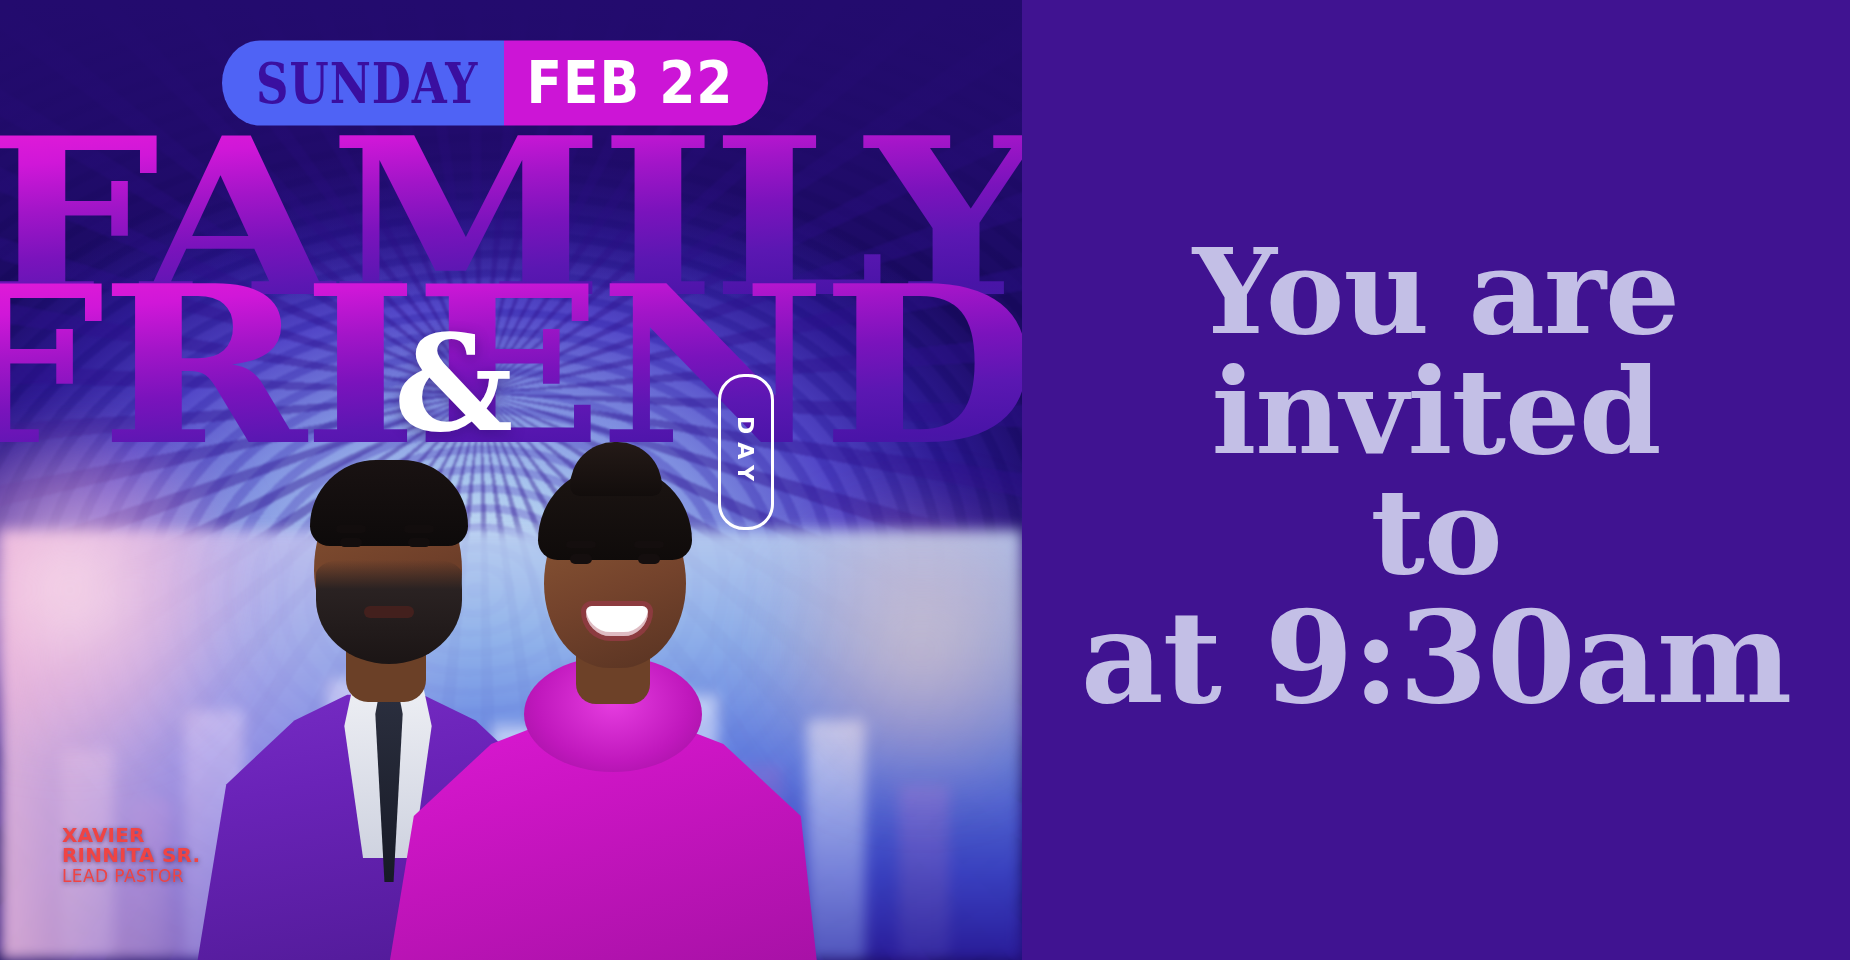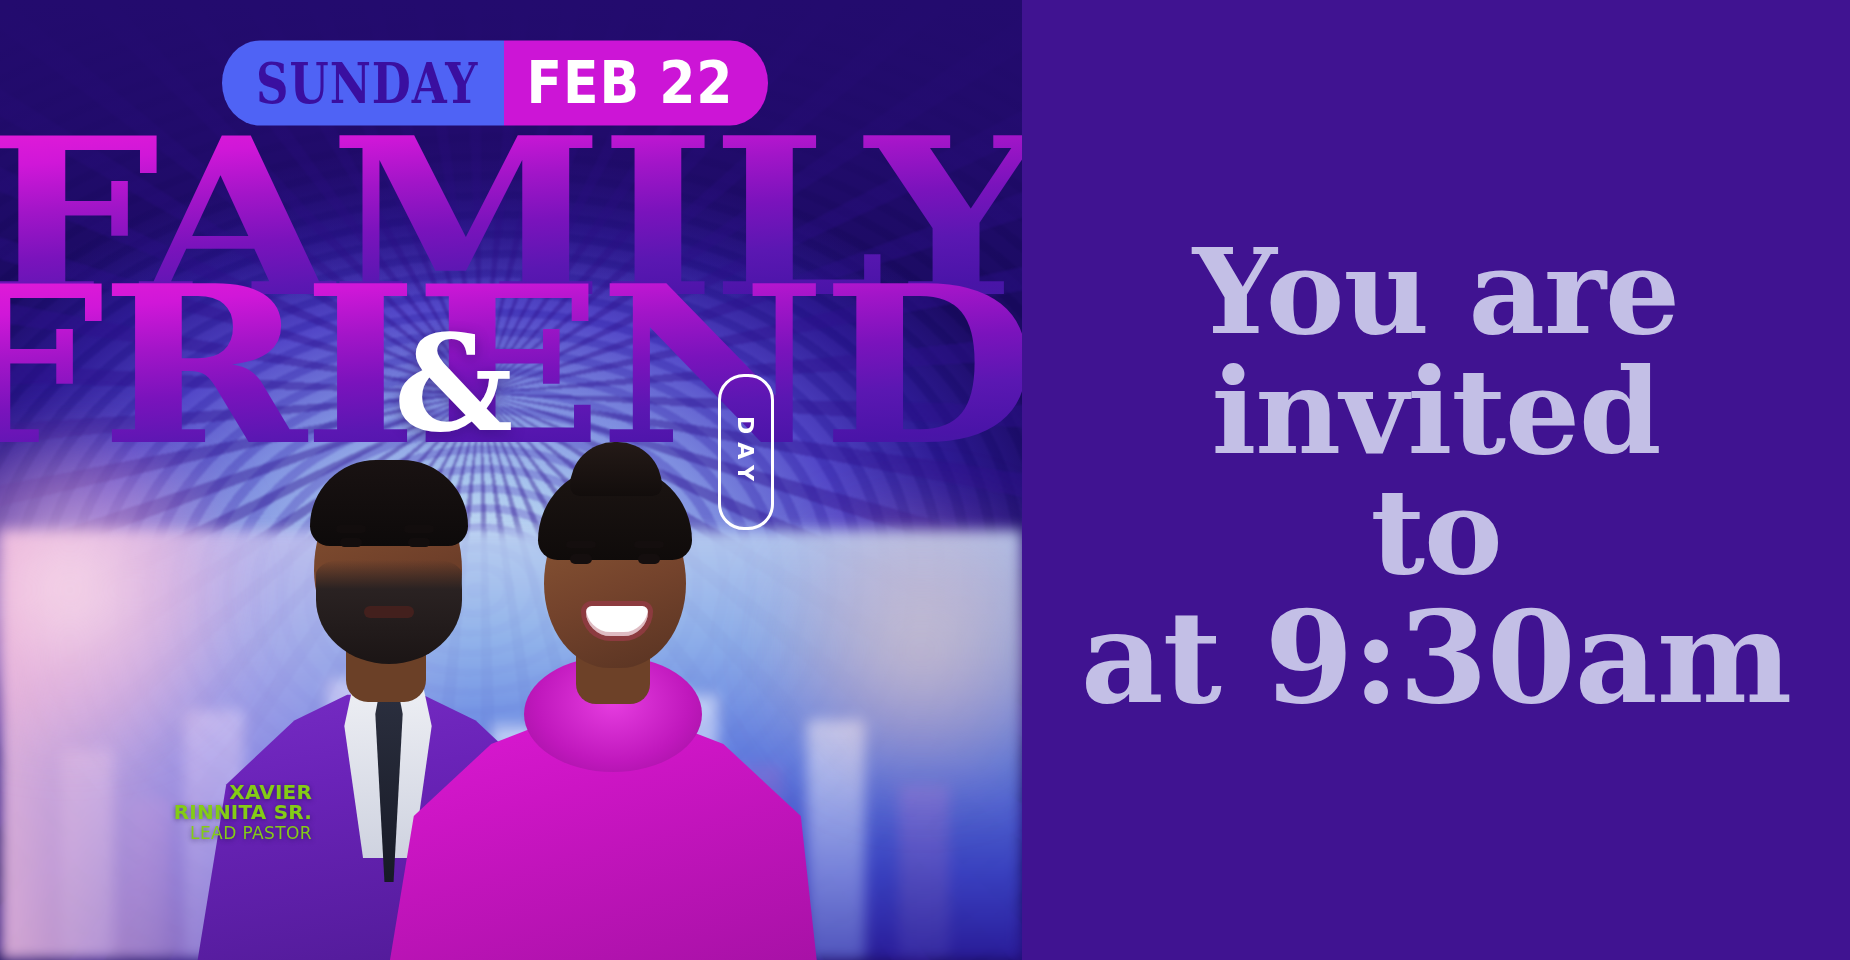--- a/index.html
+++ b/index.html
@@ -301,24 +301,25 @@
   .p-woman .smile {
     position: absolute; left: 134px; top: 158px; width: 62px; height: 30px;
     background: #ffffff; border-radius: 6px 6px 26px 26px;
     box-shadow: inset 0 -4px 0 rgba(160,60,80,.35), 0 0 0 5px #8c3b3f;
   }
 
   
   .name-label {
     position: absolute;
     z-index: 9;
-    text-align: right;
-    color: #84cc16;
+    text-align: left;
+    color: #ef4444;
     text-shadow: 0 1px 5px rgba(20,5,60,.55);
     font-family: "DejaVu Sans", sans-serif;
+    margin-top: 43px;
   }
   .name-label .nm {
     font-weight: 700;
     font-size: 20px;
     line-height: 1.02;
     letter-spacing: .2px;
   }
   .name-label .role {
     font-weight: 400;
     font-size: 17px;

